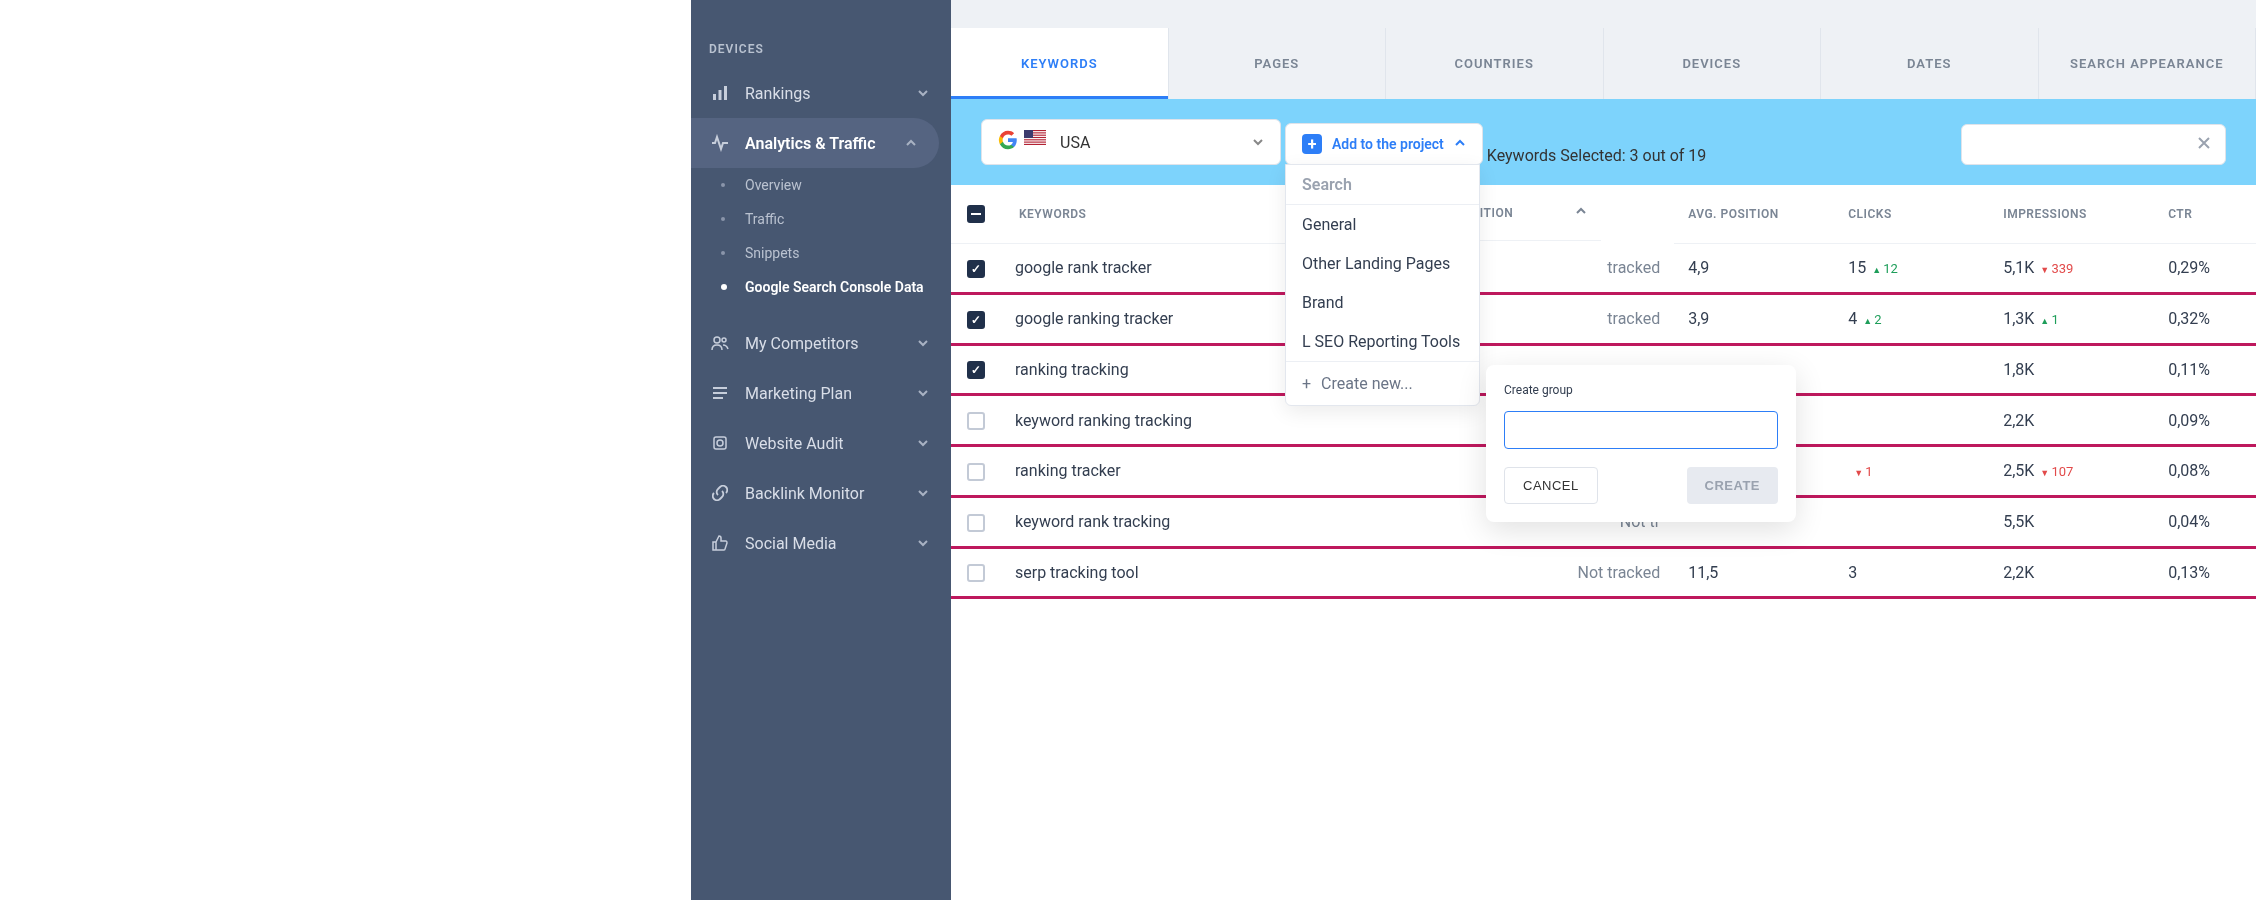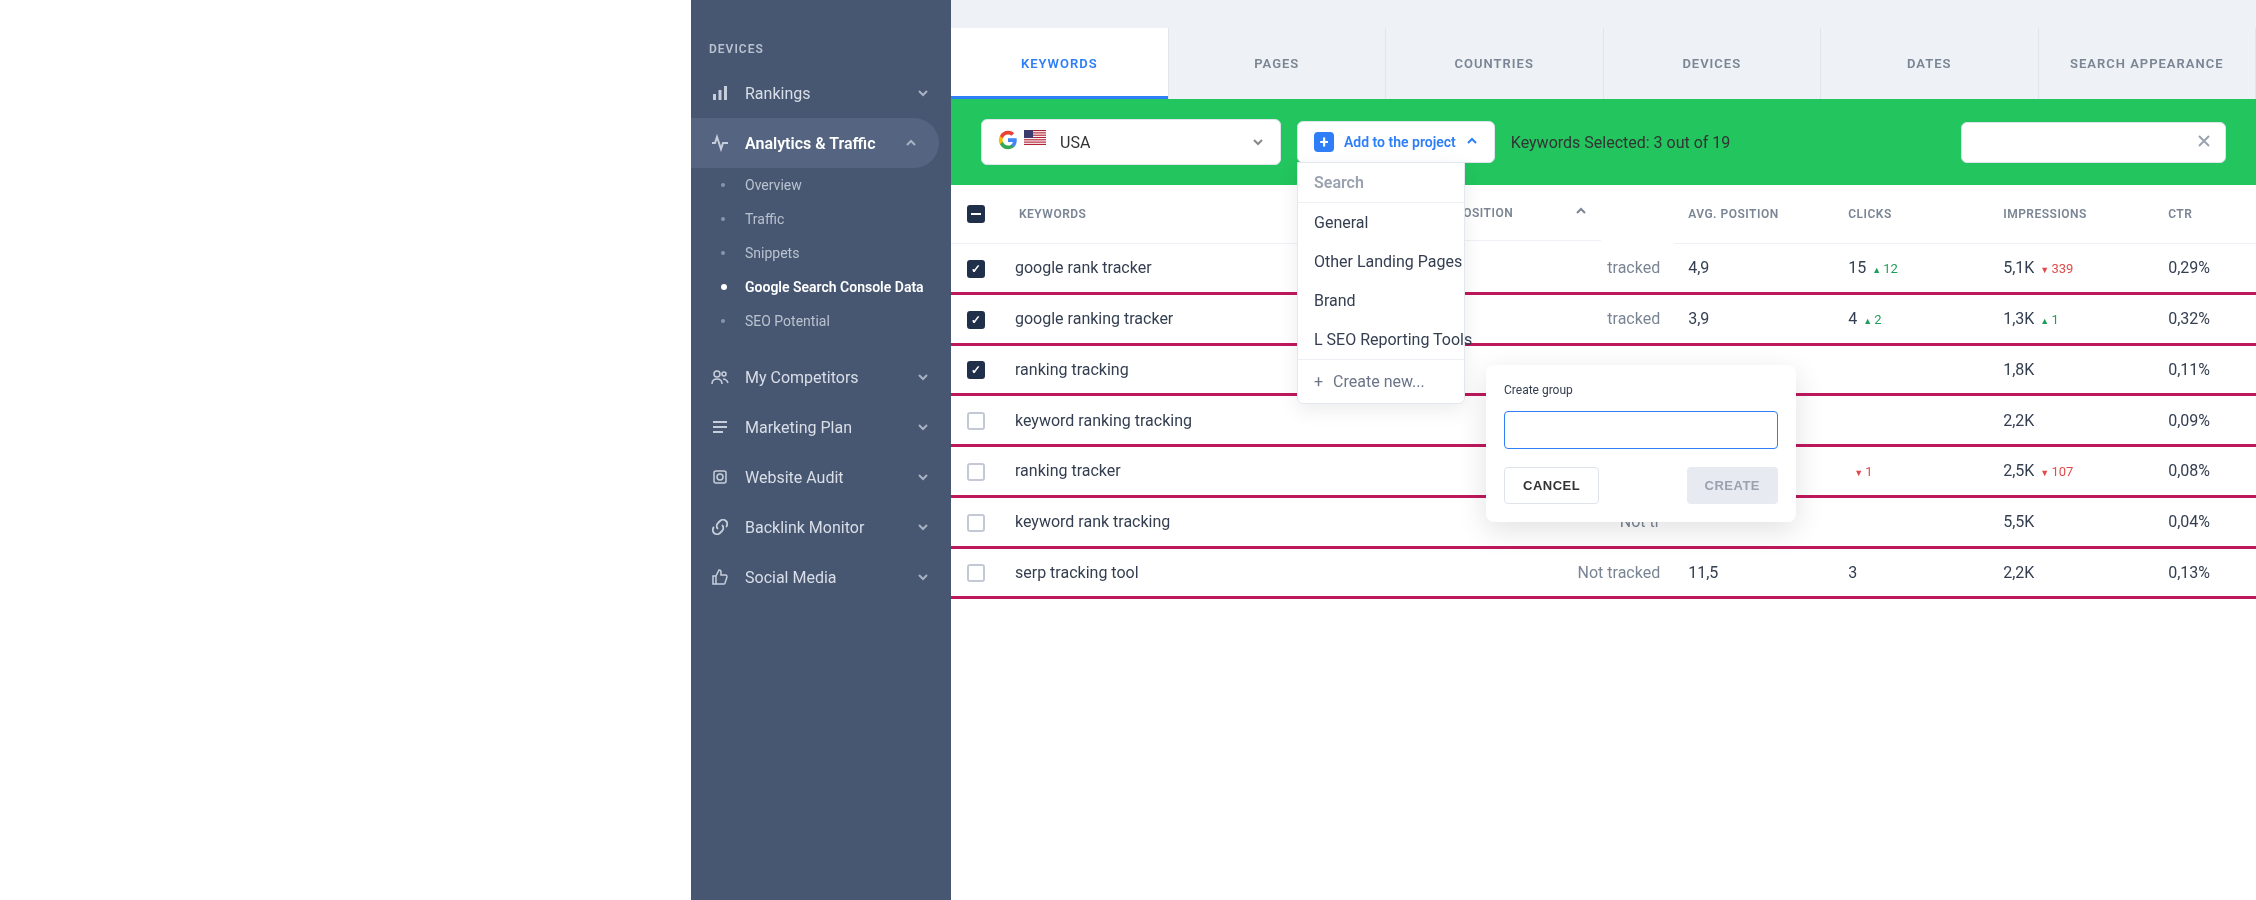--- a/index.html
+++ b/index.html
@@ -24,42 +24,42 @@
   
   .main { flex: 1; background: #eef1f5; display: flex; flex-direction: column; overflow: hidden; }
 
   
   .tabs { display: flex; background: #eef1f5; }
   .tab { flex: 1; text-align: center; padding: 28px 10px; font-size: 13px; letter-spacing: 1px; color: #7a8594; font-weight: 600; cursor: pointer; background: #eef1f5; border-right: 1px solid #e0e5ec; position: relative; }
   .tab.active { background: #fff; color: #2d7ef7; }
   .tab.active::after { content: ""; position: absolute; bottom: 0; left: 0; right: 0; height: 3px; background: #2d7ef7; }
 
   
-  .toolbar { display: flex; align-items: center; padding: 20px 30px; gap: 16px; background: #22c55e; }
+  .toolbar { display: flex; align-items: flex-end; padding: 20px 30px; gap: 4px; background: #7dd3fc; }
   .country-select { display: flex; align-items: center; background: #fff; border: 1px solid #dfe3ea; border-radius: 6px; padding: 10px 16px; width: 300px; cursor: pointer; font-size: 16px; }
   .country-select .flags { display: flex; gap: 6px; margin-right: 14px; }
   .country-select .chev { margin-left: auto; color: #888; }
   .add-btn { position: relative; display: flex; align-items: center; background: #fff; border: 1px solid #dfe3ea; border-radius: 6px; padding: 10px 16px; cursor: pointer; color: #2d7ef7; font-size: 14px; font-weight: 600; gap: 10px; }
   .add-icon { width: 20px; height: 20px; background: #2d7ef7; border-radius: 4px; color: #fff; display: flex; align-items: center; justify-content: center; font-size: 16px; font-weight: bold; }
   .kw-selected { font-size: 16px; color: #333; }
   .search-bar { margin-left: auto; width: 265px; background: #fff; border: 1px solid #dfe3ea; border-radius: 6px; padding: 10px 14px; display: flex; align-items: center; }
   .search-bar .x { margin-left: auto; color: #9aa2af; cursor: pointer; }
 
   
-  .dropdown { position: absolute; top: 100%; left: -1px; right: -10px; background: #fff; border: 1px solid #e3e7ee; border-radius: 0 0 6px 6px; box-shadow: 0 6px 20px rgba(0,0,0,0.08); z-index: 20; width: 168px; }
+  .dropdown { position: absolute; top: 100%; left: -1px; right: -10px; background: #fff; border: 1px solid #e3e7ee; border-radius: 0 0 6px 6px; box-shadow: 0 6px 20px rgba(0,0,0,0.08); z-index: 20; width: 195px; }
   .dd-search { padding: 10px 16px; border-bottom: 1px solid #eceff4; color: #9aa2af; font-size: 16px; }
   .dd-item { padding: 10px 16px; font-size: 16px; color: #333e50; cursor: pointer; font-weight: 400; white-space: nowrap; }
   .dd-create { padding: 12px 16px; border-top: 1px solid #eceff4; color: #6b7587; display: flex; align-items: center; gap: 10px; cursor: pointer; font-size: 16px; font-weight: 400; }
 
   
   .modal { position: absolute; left: 830px; top: 355px; width: 310px; background: #fff; border-radius: 8px; box-shadow: 0 8px 30px rgba(0,0,0,0.12); padding: 18px; z-index: 30; }
   .modal-title { font-size: 12px; color: #333e50; margin-bottom: 14px; }
   .modal-input { width: 100%; border: 1.5px solid #2d7ef7; border-radius: 4px; padding: 10px; font-size: 14px; outline: none; margin-bottom: 18px; }
   .modal-actions { display: flex; justify-content: space-between; }
-  .btn-cancel { border: 1px solid #dfe3ea; background: #fff; padding: 10px 18px; border-radius: 4px; font-size: 13px; font-weight: 700; letter-spacing: 0.5px; cursor: pointer; color: #333; }
+  .btn-cancel { border: 1px solid #dfe3ea; background: #fff; padding: 10px 18px; border-radius: 4px; font-size: 13px; font-weight: 400; letter-spacing: 0.5px; cursor: pointer; color: #333; }
   .btn-create { border: none; background: #e7eaf0; padding: 10px 18px; border-radius: 4px; font-size: 13px; font-weight: 600; letter-spacing: 0.5px; cursor: default; color: #9aa2af; }
 
   
   .table-wrap { background: #fff; flex: 1; position: relative; overflow: hidden; }
   table { width: 100%; border-collapse: collapse; }
   th { text-align: left; padding: 20px 14px; font-size: 12px; letter-spacing: 0.5px; color: #7a8594; font-weight: 600; border-bottom: 1px solid #eef1f5; vertical-align: middle; }
   th.kw-col { padding-left: 18px; }
   td { padding: 14px; font-size: 16px; color: #333e50; border-bottom: 3px solid #be185d; }
   .chk-cell { width: 50px; text-align: center; }
   .chkbox { width: 18px; height: 18px; border: 2px solid #c3cad6; border-radius: 3px; display: inline-flex; align-items: center; justify-content: center; cursor: pointer; vertical-align: middle; }
@@ -115,21 +115,20 @@
         <svg width="12" height="12" viewBox="0 0 12 12" fill="none" stroke="currentColor" stroke-width="2">
             <path d="M2 8l4-4 4 4"></path>
           </svg>
       </span>
     </div>
 
     <div class="side-sub"><span>Overview</span></div>
     <div class="side-sub"><span>Traffic</span></div>
     <div class="side-sub"><span>Snippets</span></div>
     <div class="side-sub active"><span>Google Search Console Data</span></div>
-    <div class="side-sub"><span>SEO Potential</span></div>
 
     <div style="height:14px"></div>
 
     <div class="side-item">
       <span class="ic">
         <svg width="18" height="18" viewBox="0 0 18 18" fill="none" stroke="currentColor" stroke-width="1.5">
             <circle cx="6" cy="6" r="3"></circle>
             <path d="M1 16c0-3 2-5 5-5s5 2 5 5"></path>
             <circle cx="13" cy="6" r="2"></circle>
             <path d="M12 11c2 0 4 1 5 4"></path>

